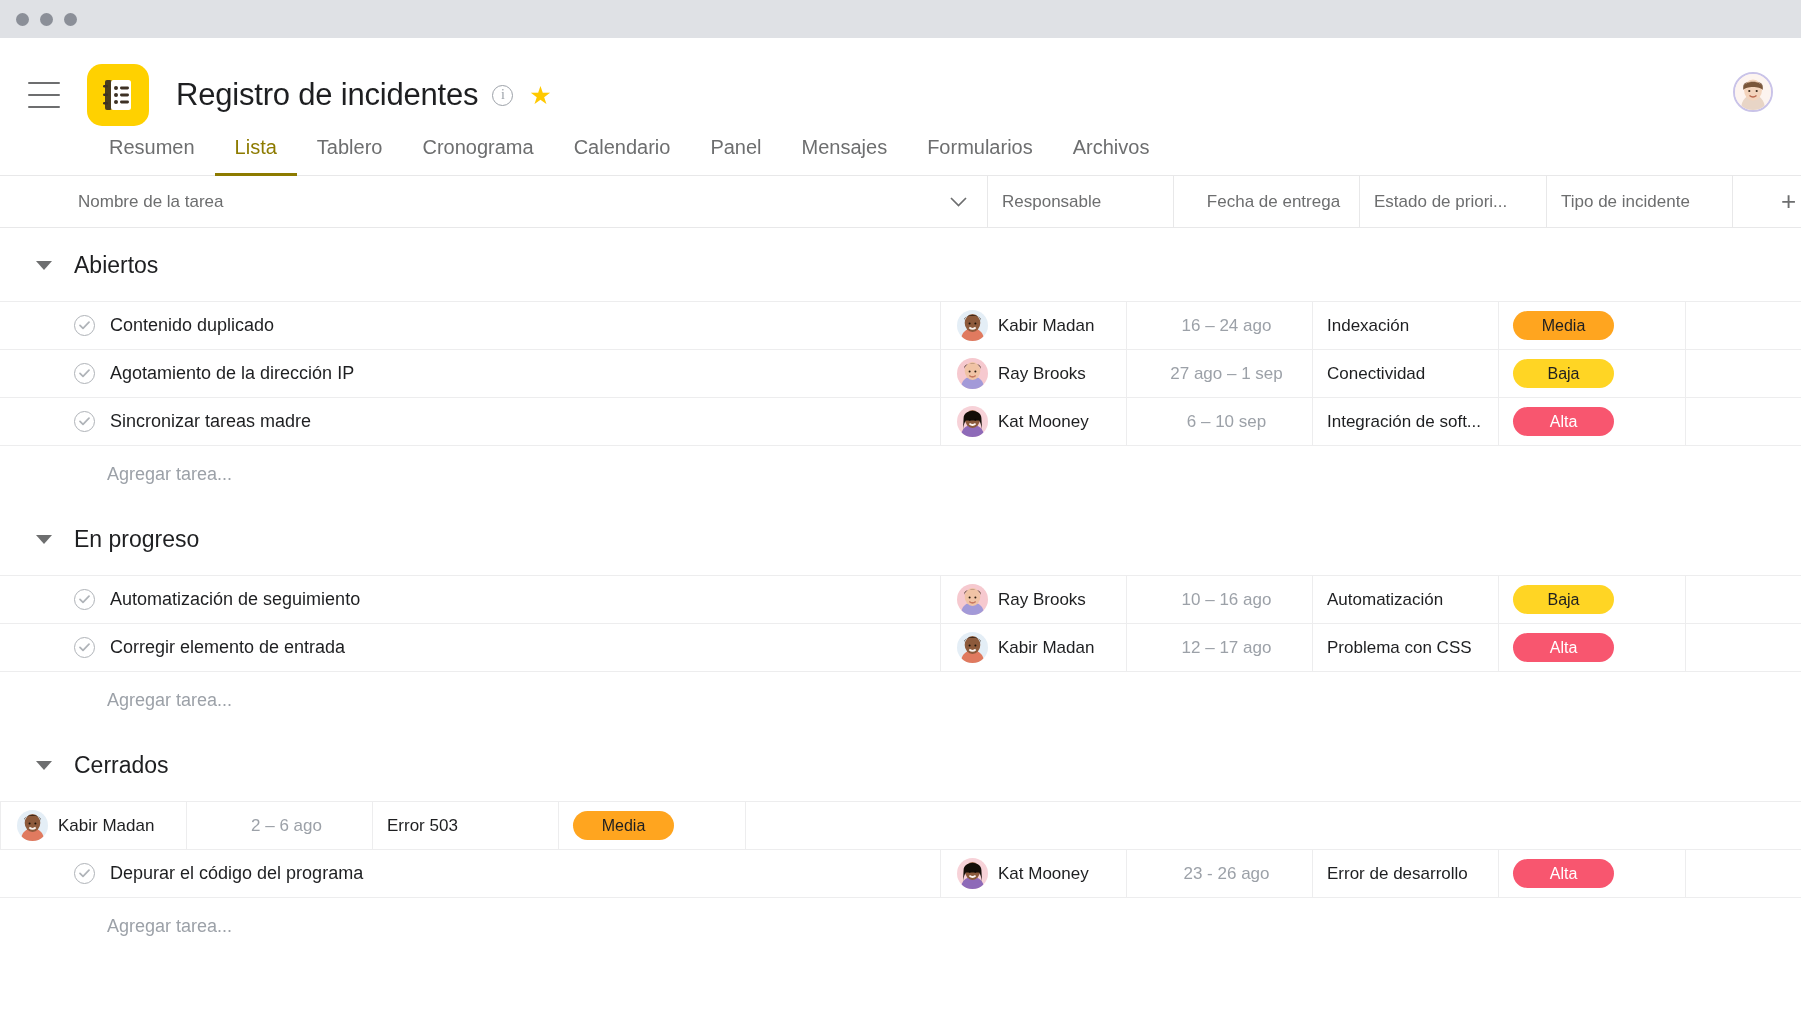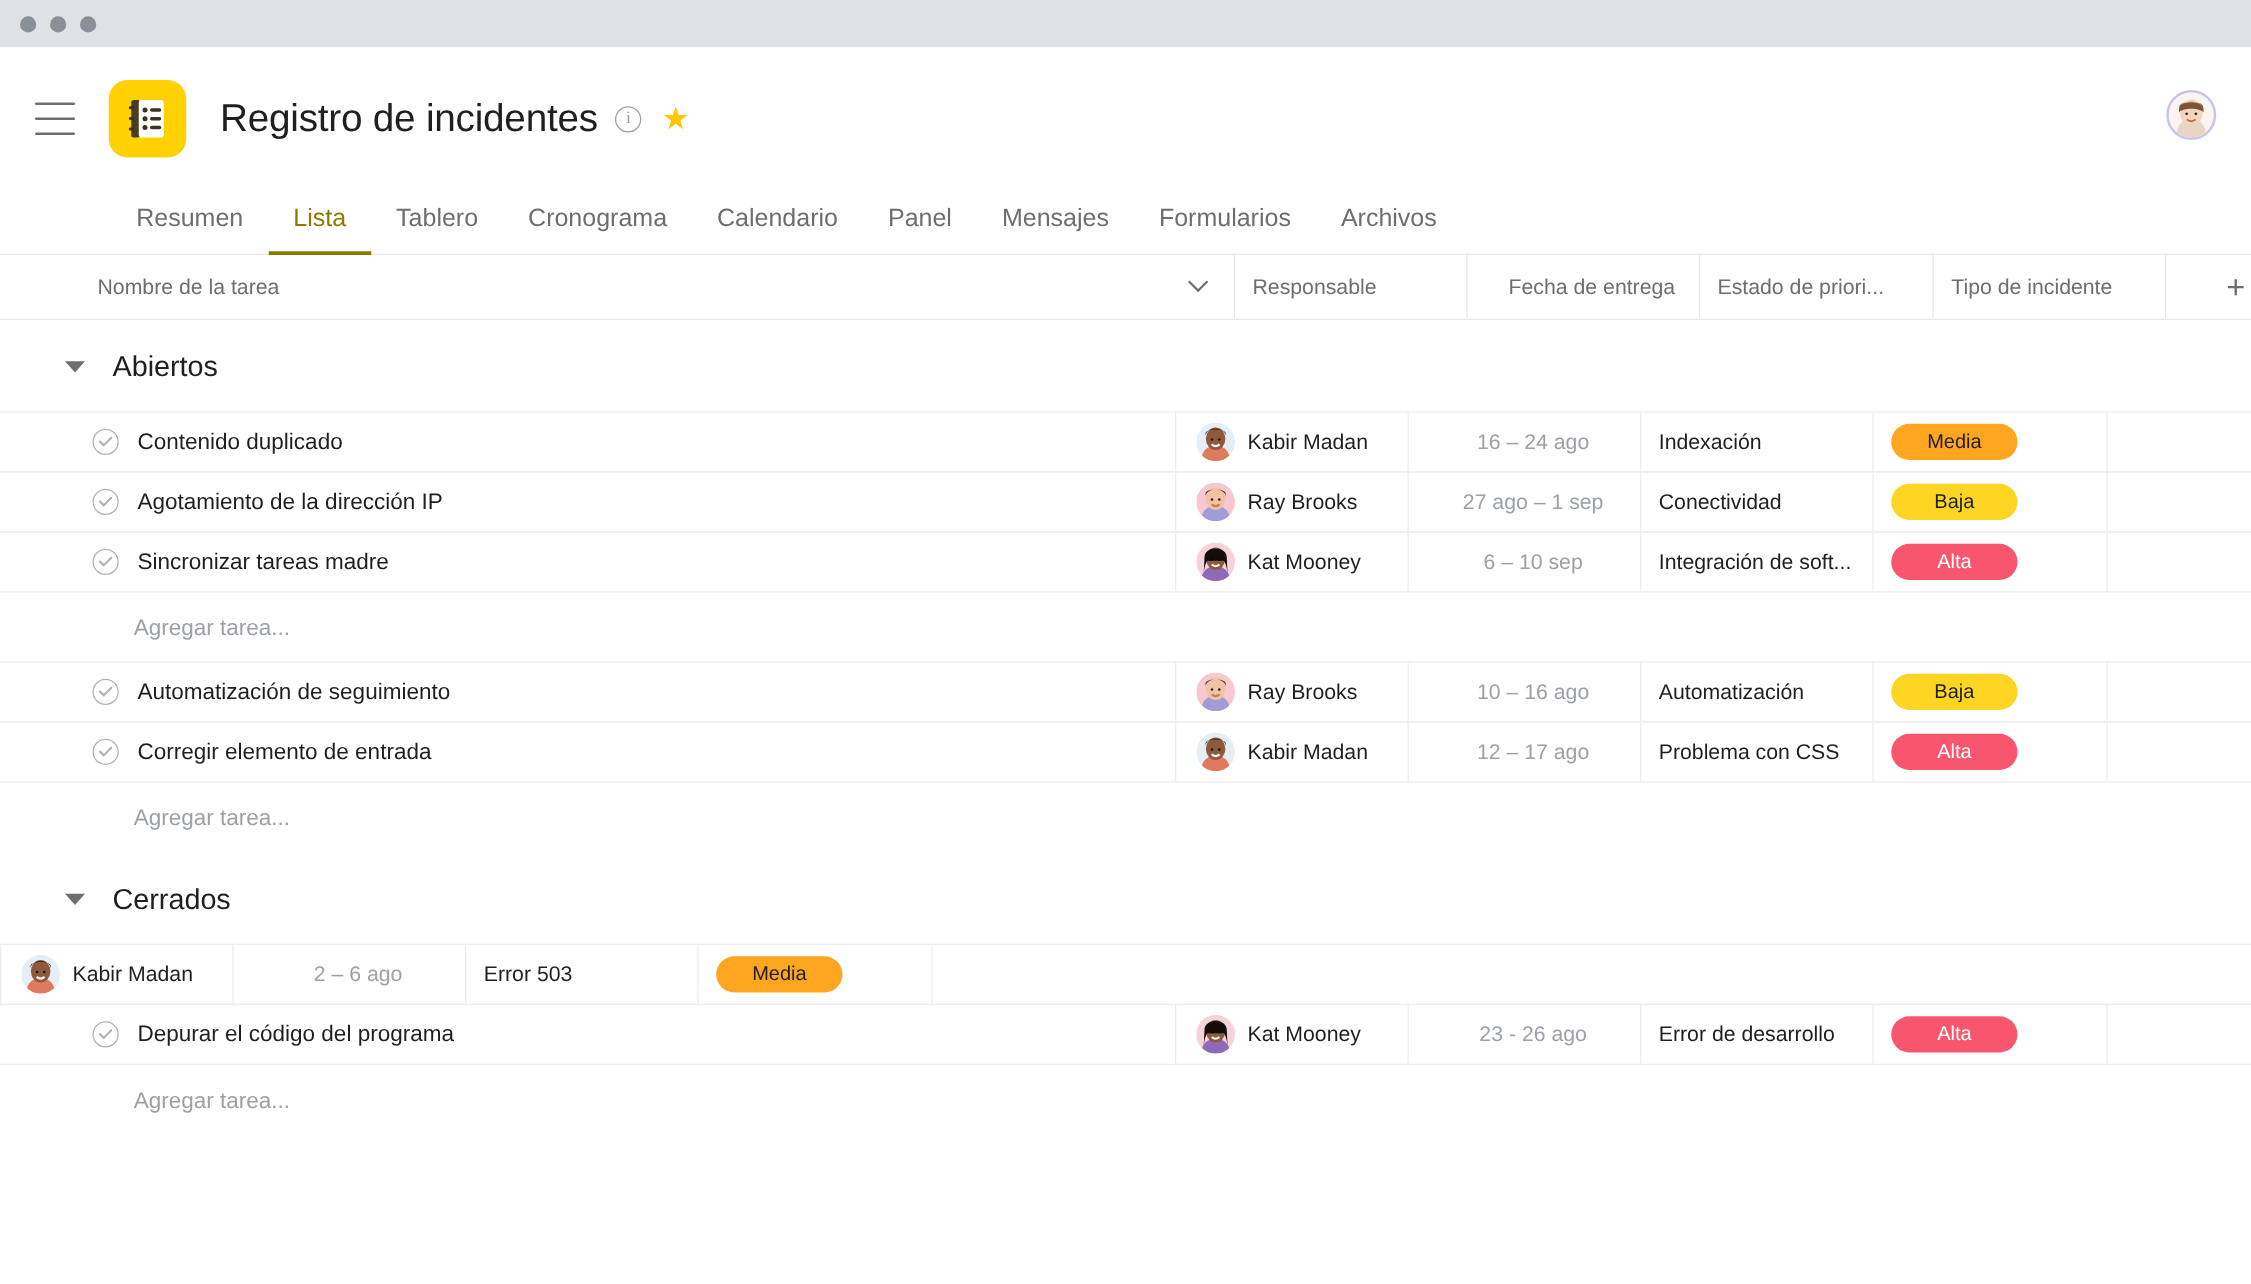--- a/index.html
+++ b/index.html
@@ -103,21 +103,21 @@
   }
   .tab {
     font-size: 20px;
     color: #6d6e6f;
     padding: 0 20px 14px 20px;
     cursor: pointer;
     white-space: nowrap;
     border-bottom: 3px solid transparent;
     margin-bottom: -1px;
   }
-  .tab.active { color: #8d7b00; border-bottom-color: #8d7b00; margin-top: 28px; }
+  .tab.active { color: #8d7b00; border-bottom-color: #8d7b00; }
 
   
   #grid { flex: 1 1 auto; overflow: hidden; }
 
   .colhead-row {
     display: flex;
     height: 52px;
     border-bottom: 1px solid #e8e8e9;
     align-items: center;
   }
@@ -141,21 +141,21 @@
     position: absolute; right: 20px; top: 50%; transform: translateY(-50%);
     color: #6d6e6f; font-size: 15px; cursor: pointer;
   }
   .colhead-row .c-plus { border-left: 1px solid #e8e8e9; justify-content: center;
     padding-left: 0; color:#6d6e6f; font-size: 26px; cursor: pointer; }
 
   
   .section-head {
     display: flex; align-items: center;
     height: 74px;
-    padding-left: 52px;
+    padding-left: 36px;
   }
   .section-head .caret {
     width: 0; height: 0;
     border-left: 8px solid transparent;
     border-right: 8px solid transparent;
     border-top: 9px solid #6d6e6f;
     margin-right: 22px;
     cursor: pointer;
   }
   .section-head .stitle {
@@ -415,20 +415,24 @@
             <span>Integración de soft...</span>
           </div>
           <div class="cell c-prio">
             <span class="badge alta" style="background: rgb(248, 86, 111);">Alta</span>
           </div>
           <div class="cell c-plus"></div>
         </div>
         <div class="addtask">
           <span>Agregar tarea...</span>
         </div>
+        <div class="section-head">
+          <span class="caret"></span>
+          <span class="stitle">En progreso</span>
+        </div>
         <div class="task-row">
           <div class="c-name">
             <span class="check">
               <svg width="11" height="9" viewBox="0 0 11 9">
                 <path d="M1 4.3 L4 7.3 L10 1.2" stroke="#afb3b8" stroke-width="1.7" fill="none" stroke-linecap="round" stroke-linejoin="round"></path>
               </svg>
             </span>
             <span>Automatización de seguimiento</span>
           </div>
           <div class="cell c-owner owner-cell">

